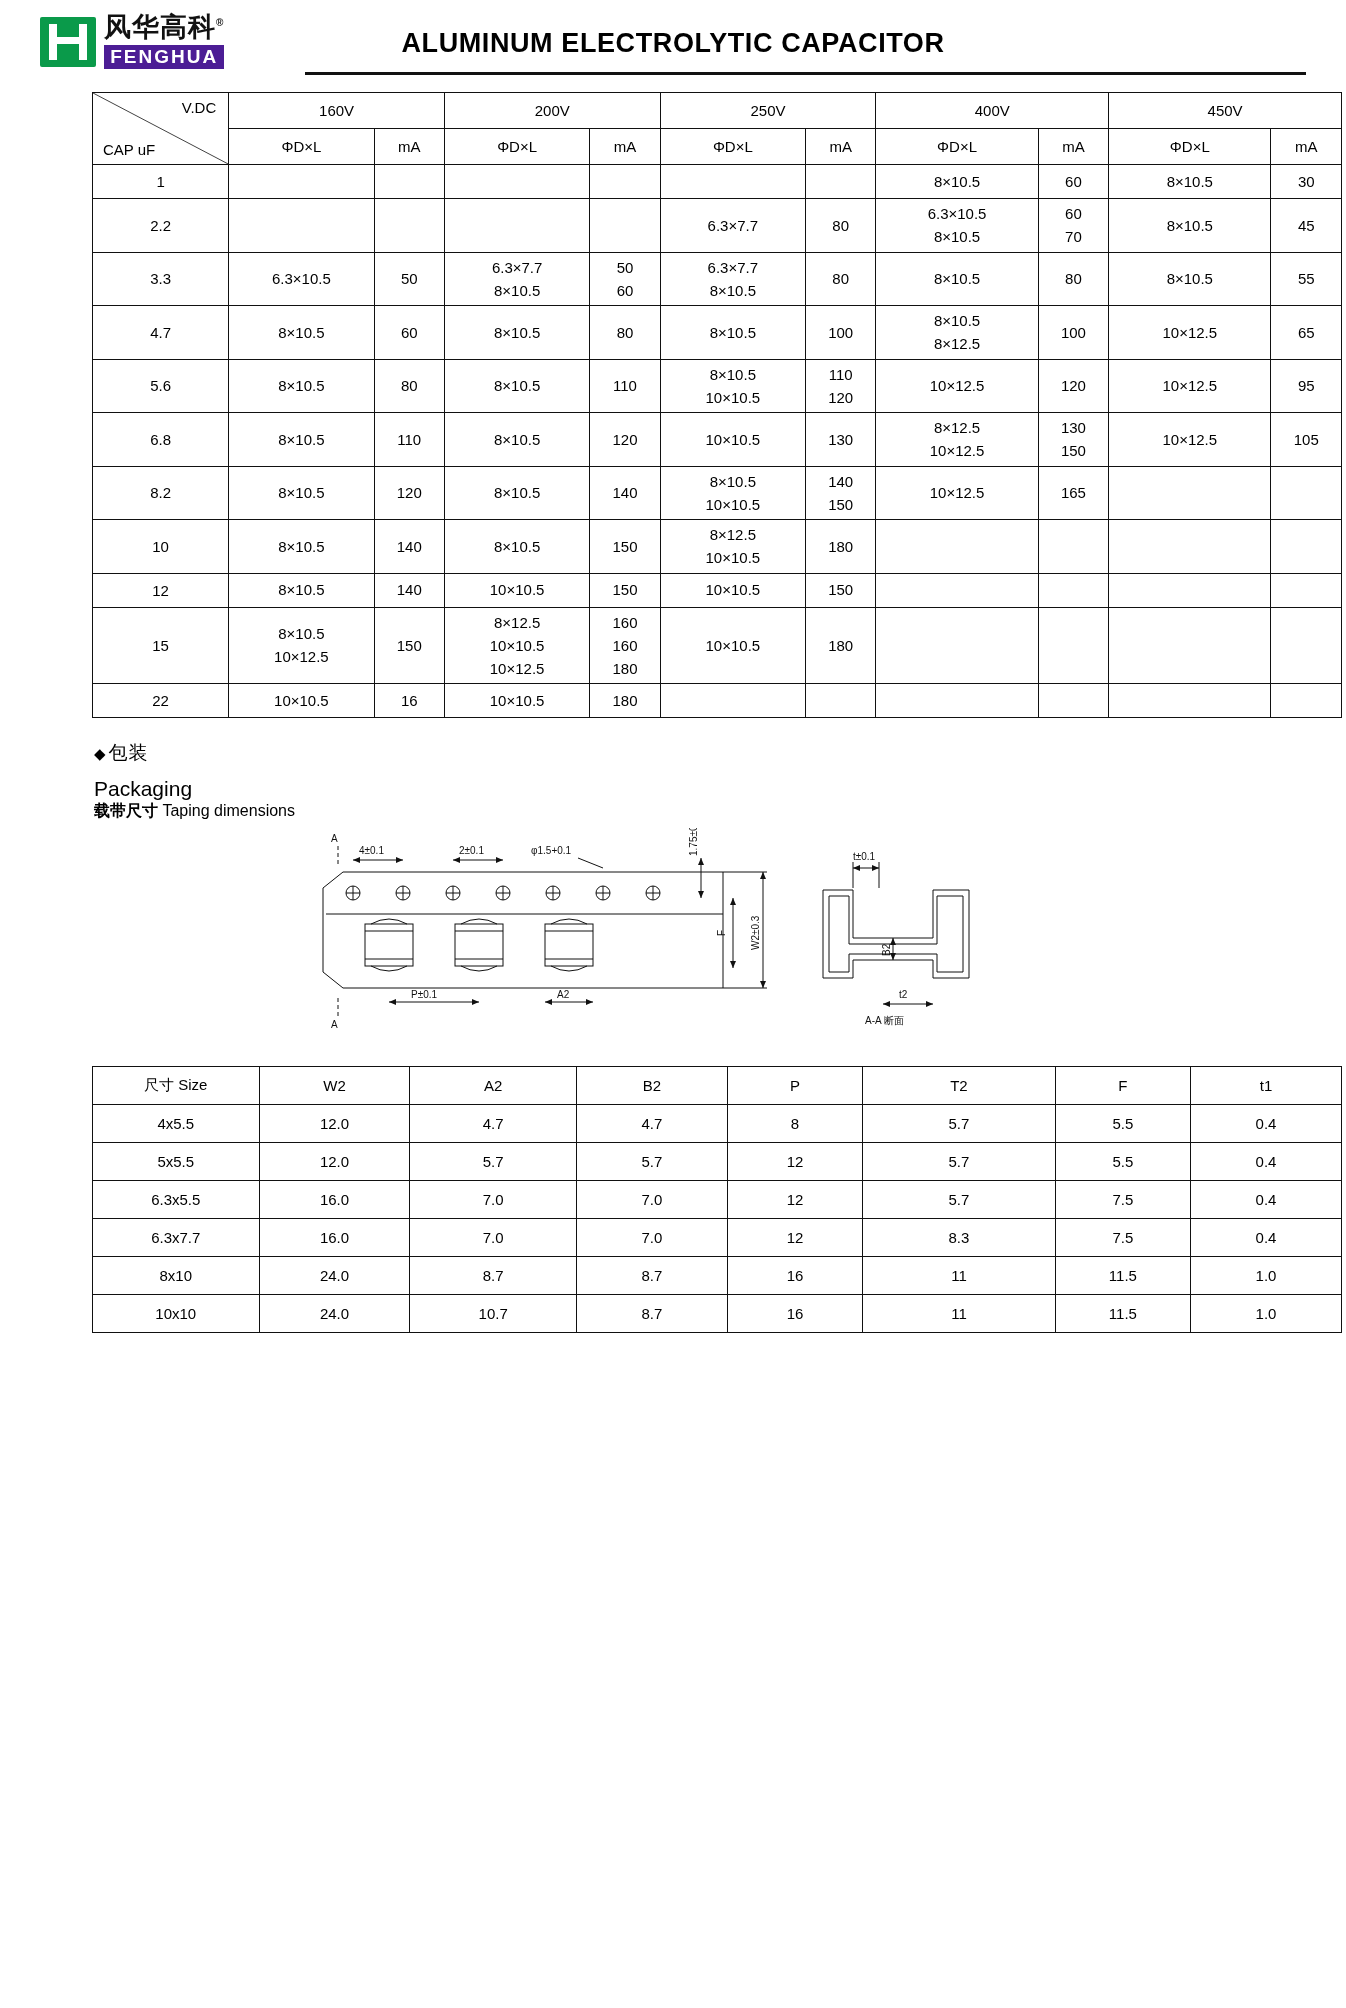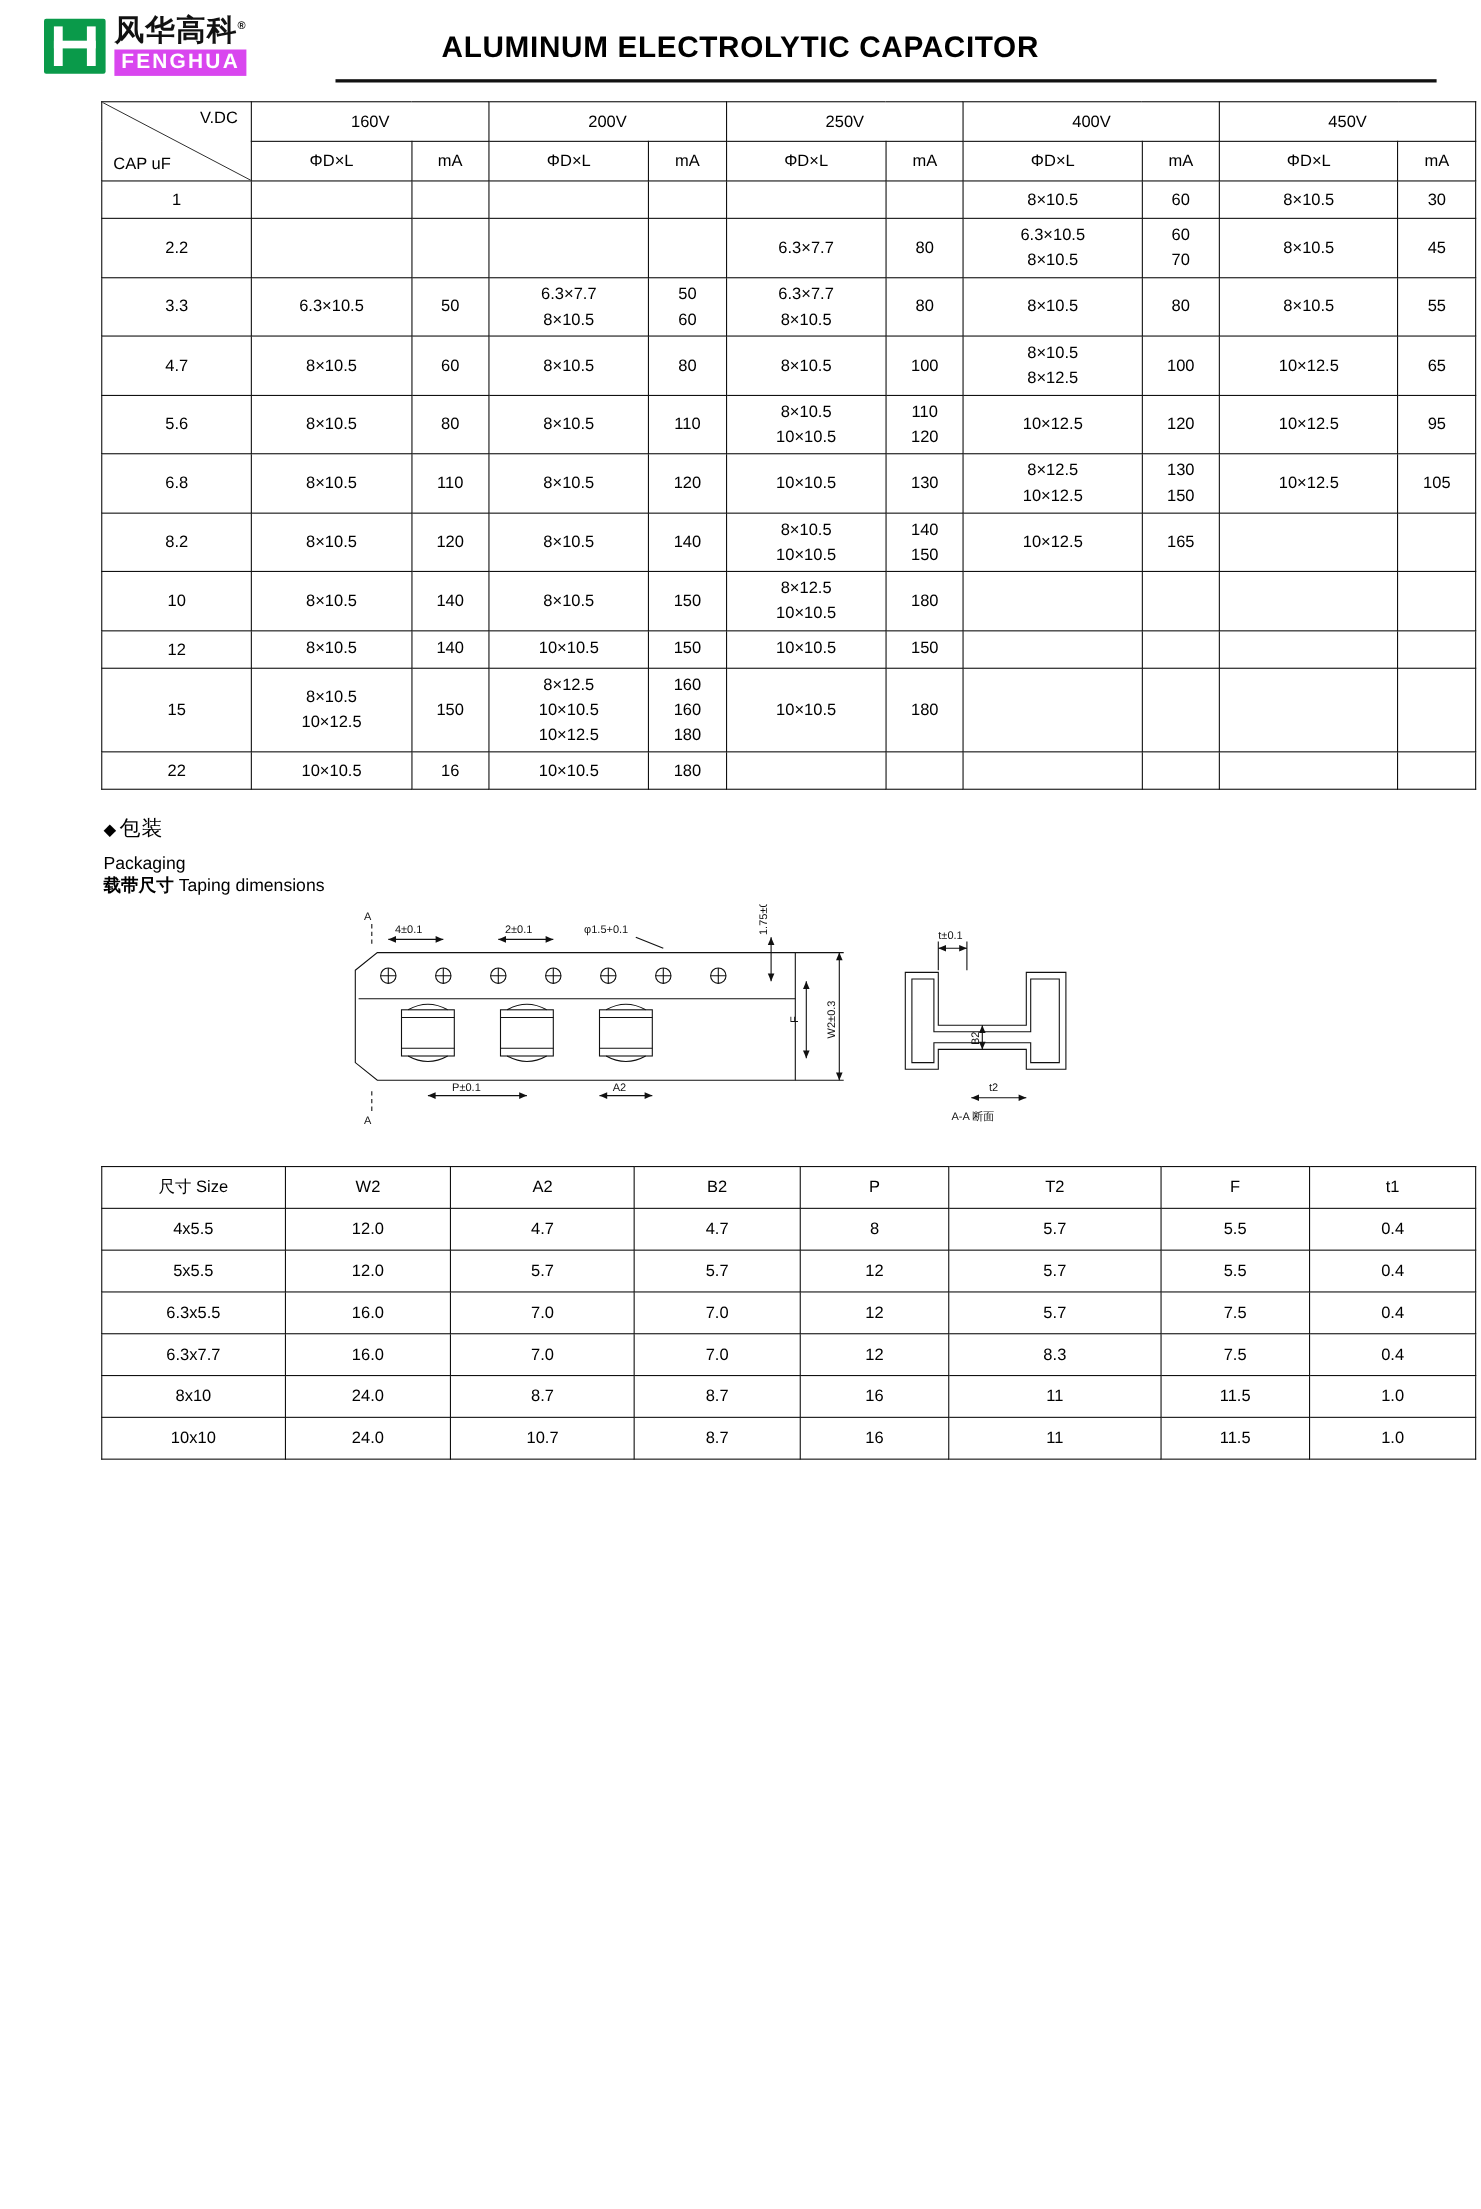--- a/index.html
+++ b/index.html
@@ -61,21 +61,21 @@
     letter-spacing: 1px;
     color: #111;
     position: relative;
   }
   .logo-reg {
     font-size: 10px;
     vertical-align: super;
   }
   .logo-en {
     margin-top: 4px;
-    background: #d946ef;
+    background: #4c1d95;
     color: #fff;
     font-size: 19px;
     font-weight: bold;
     letter-spacing: 2px;
     padding: 2px 6px 3px 6px;
     text-align: center;
   }
   .header-title {
     position: absolute;
     left: 0; right: 0;
@@ -150,21 +150,21 @@
   .pack-head {
     margin: 22px 0 0 46px;
   }
   .pack-title-cn {
     font-size: 19px;
     font-weight: normal;
     letter-spacing: 1px;
   }
   .diamond { font-size: 15px; margin-right: 2px; }
   .pack-sub {
-    font-size: 16px;
+    font-size: 21px;
     margin-top: 11px;
   }
   .pack-sub2 {
     font-size: 16px;
     font-weight: bold;
   }
   .pack-sub2 .en { font-weight: normal; }
 
   .drawing {
     margin: 6px auto 0 auto;

